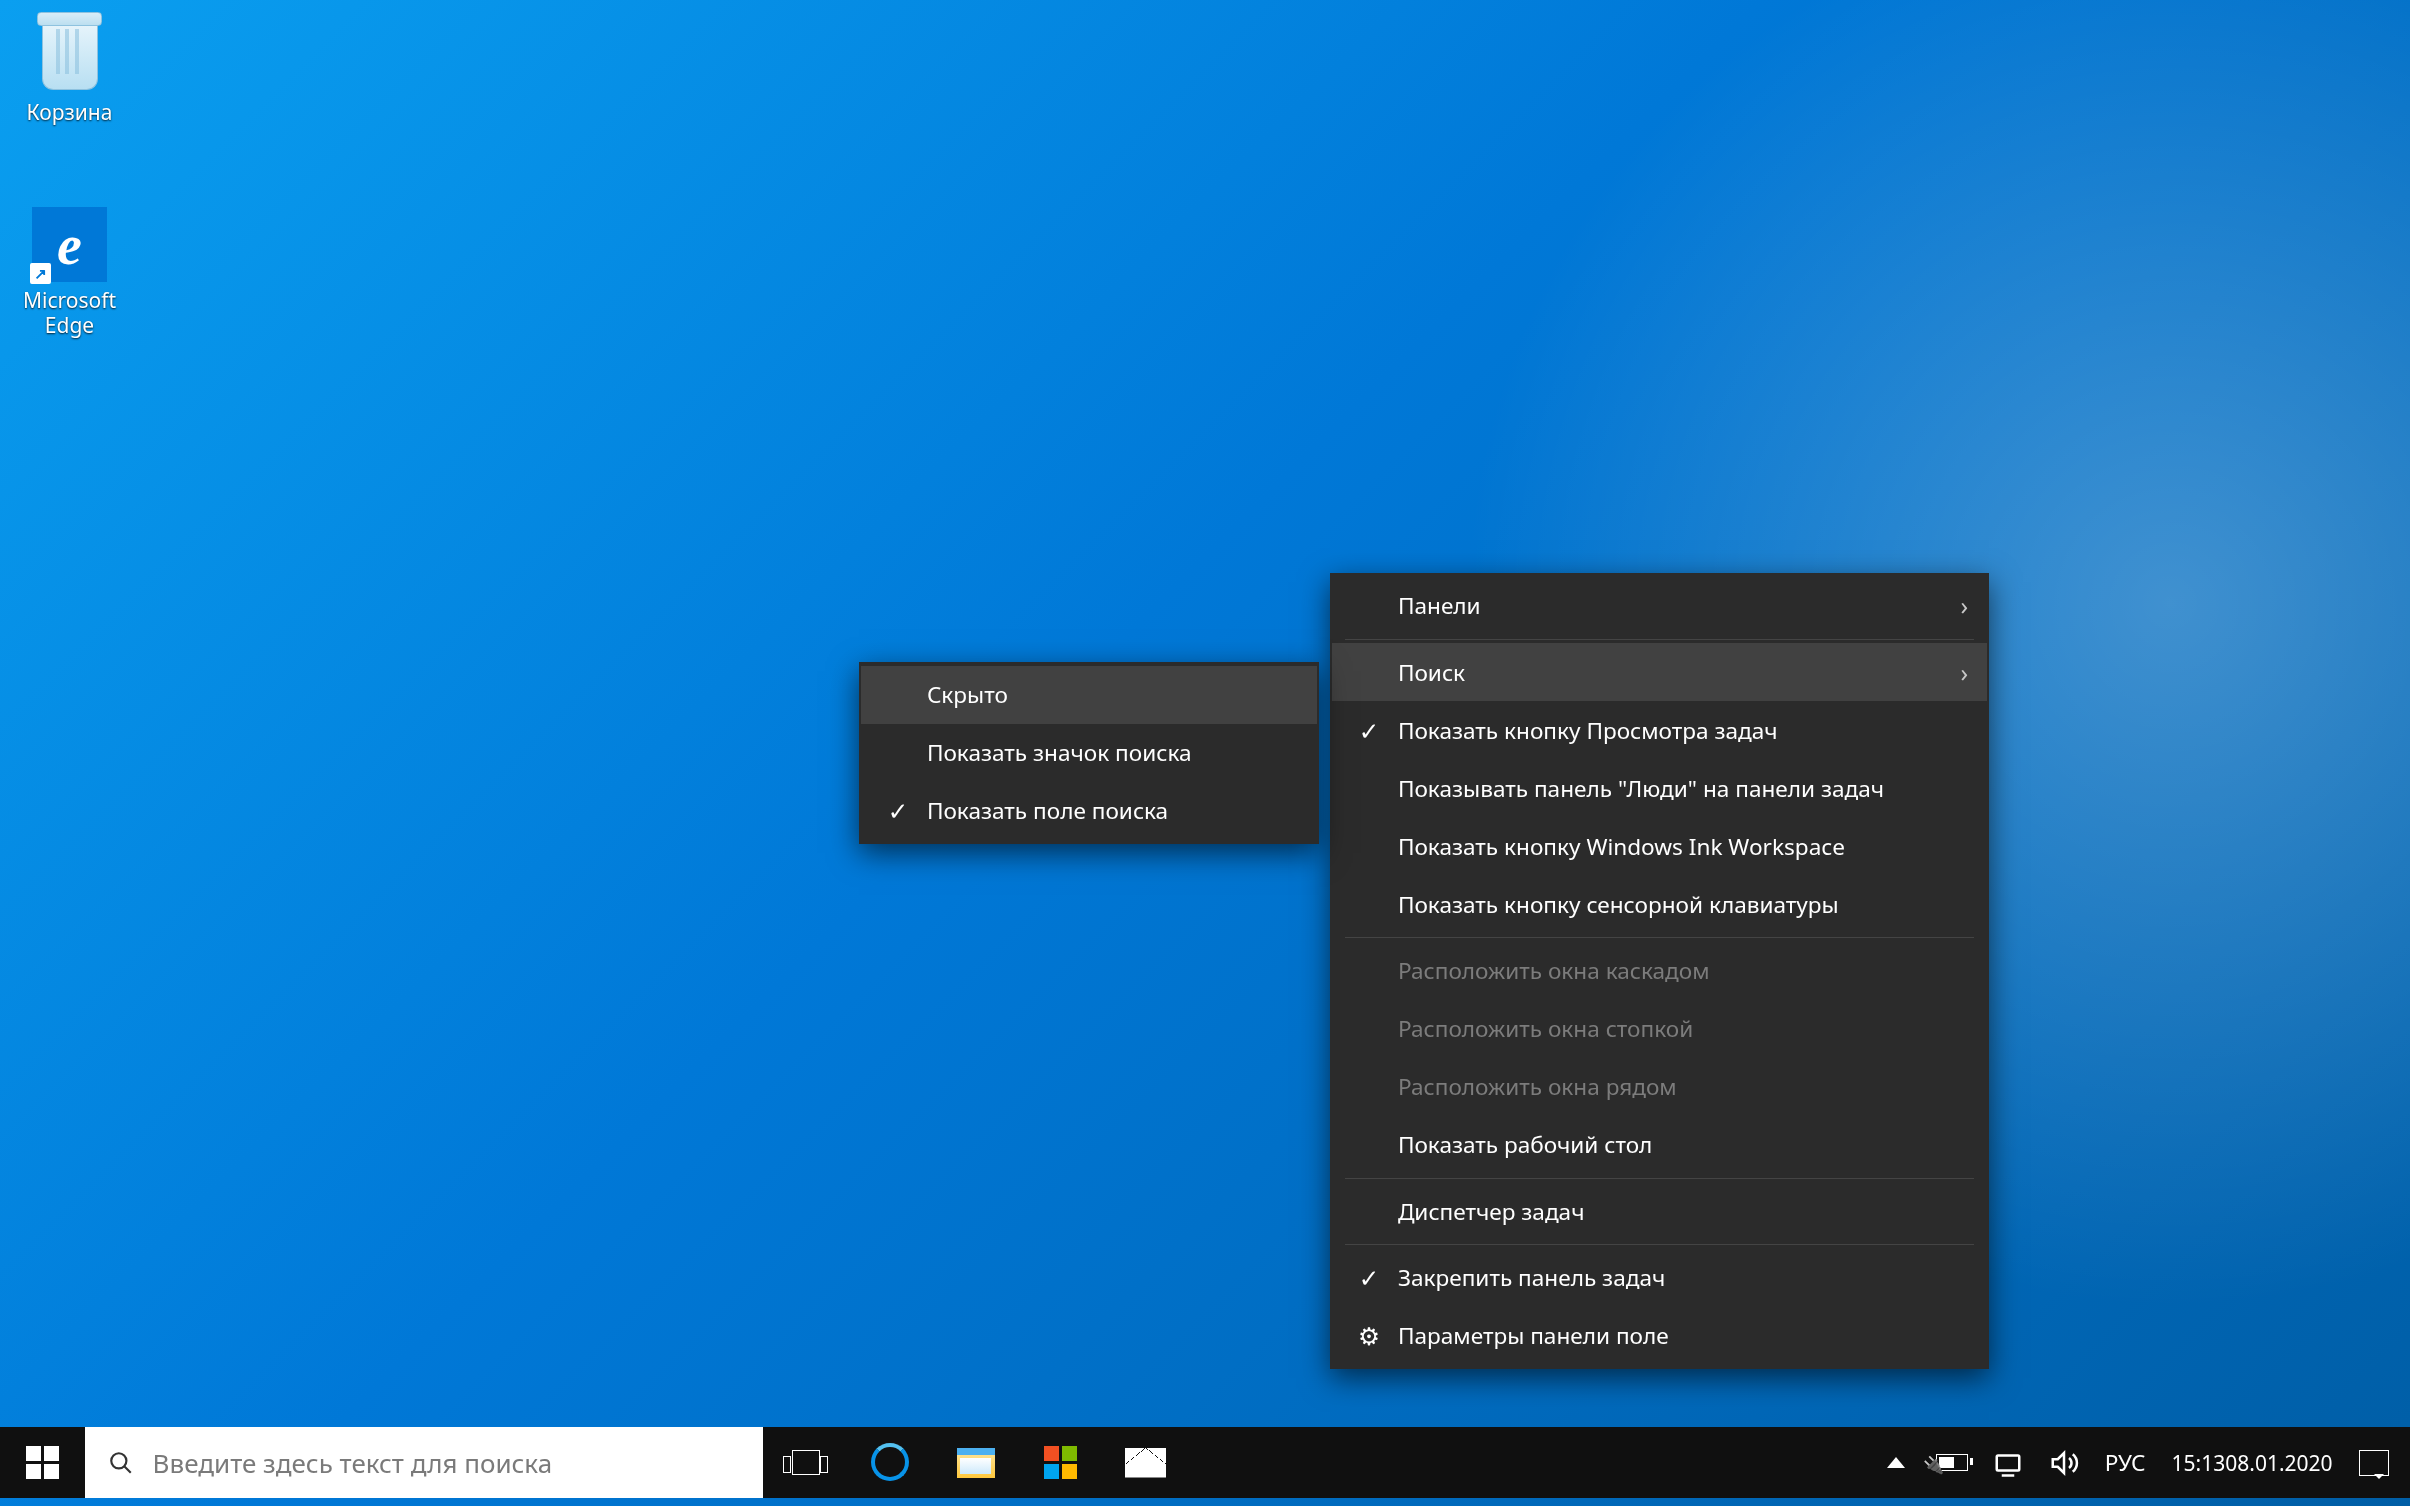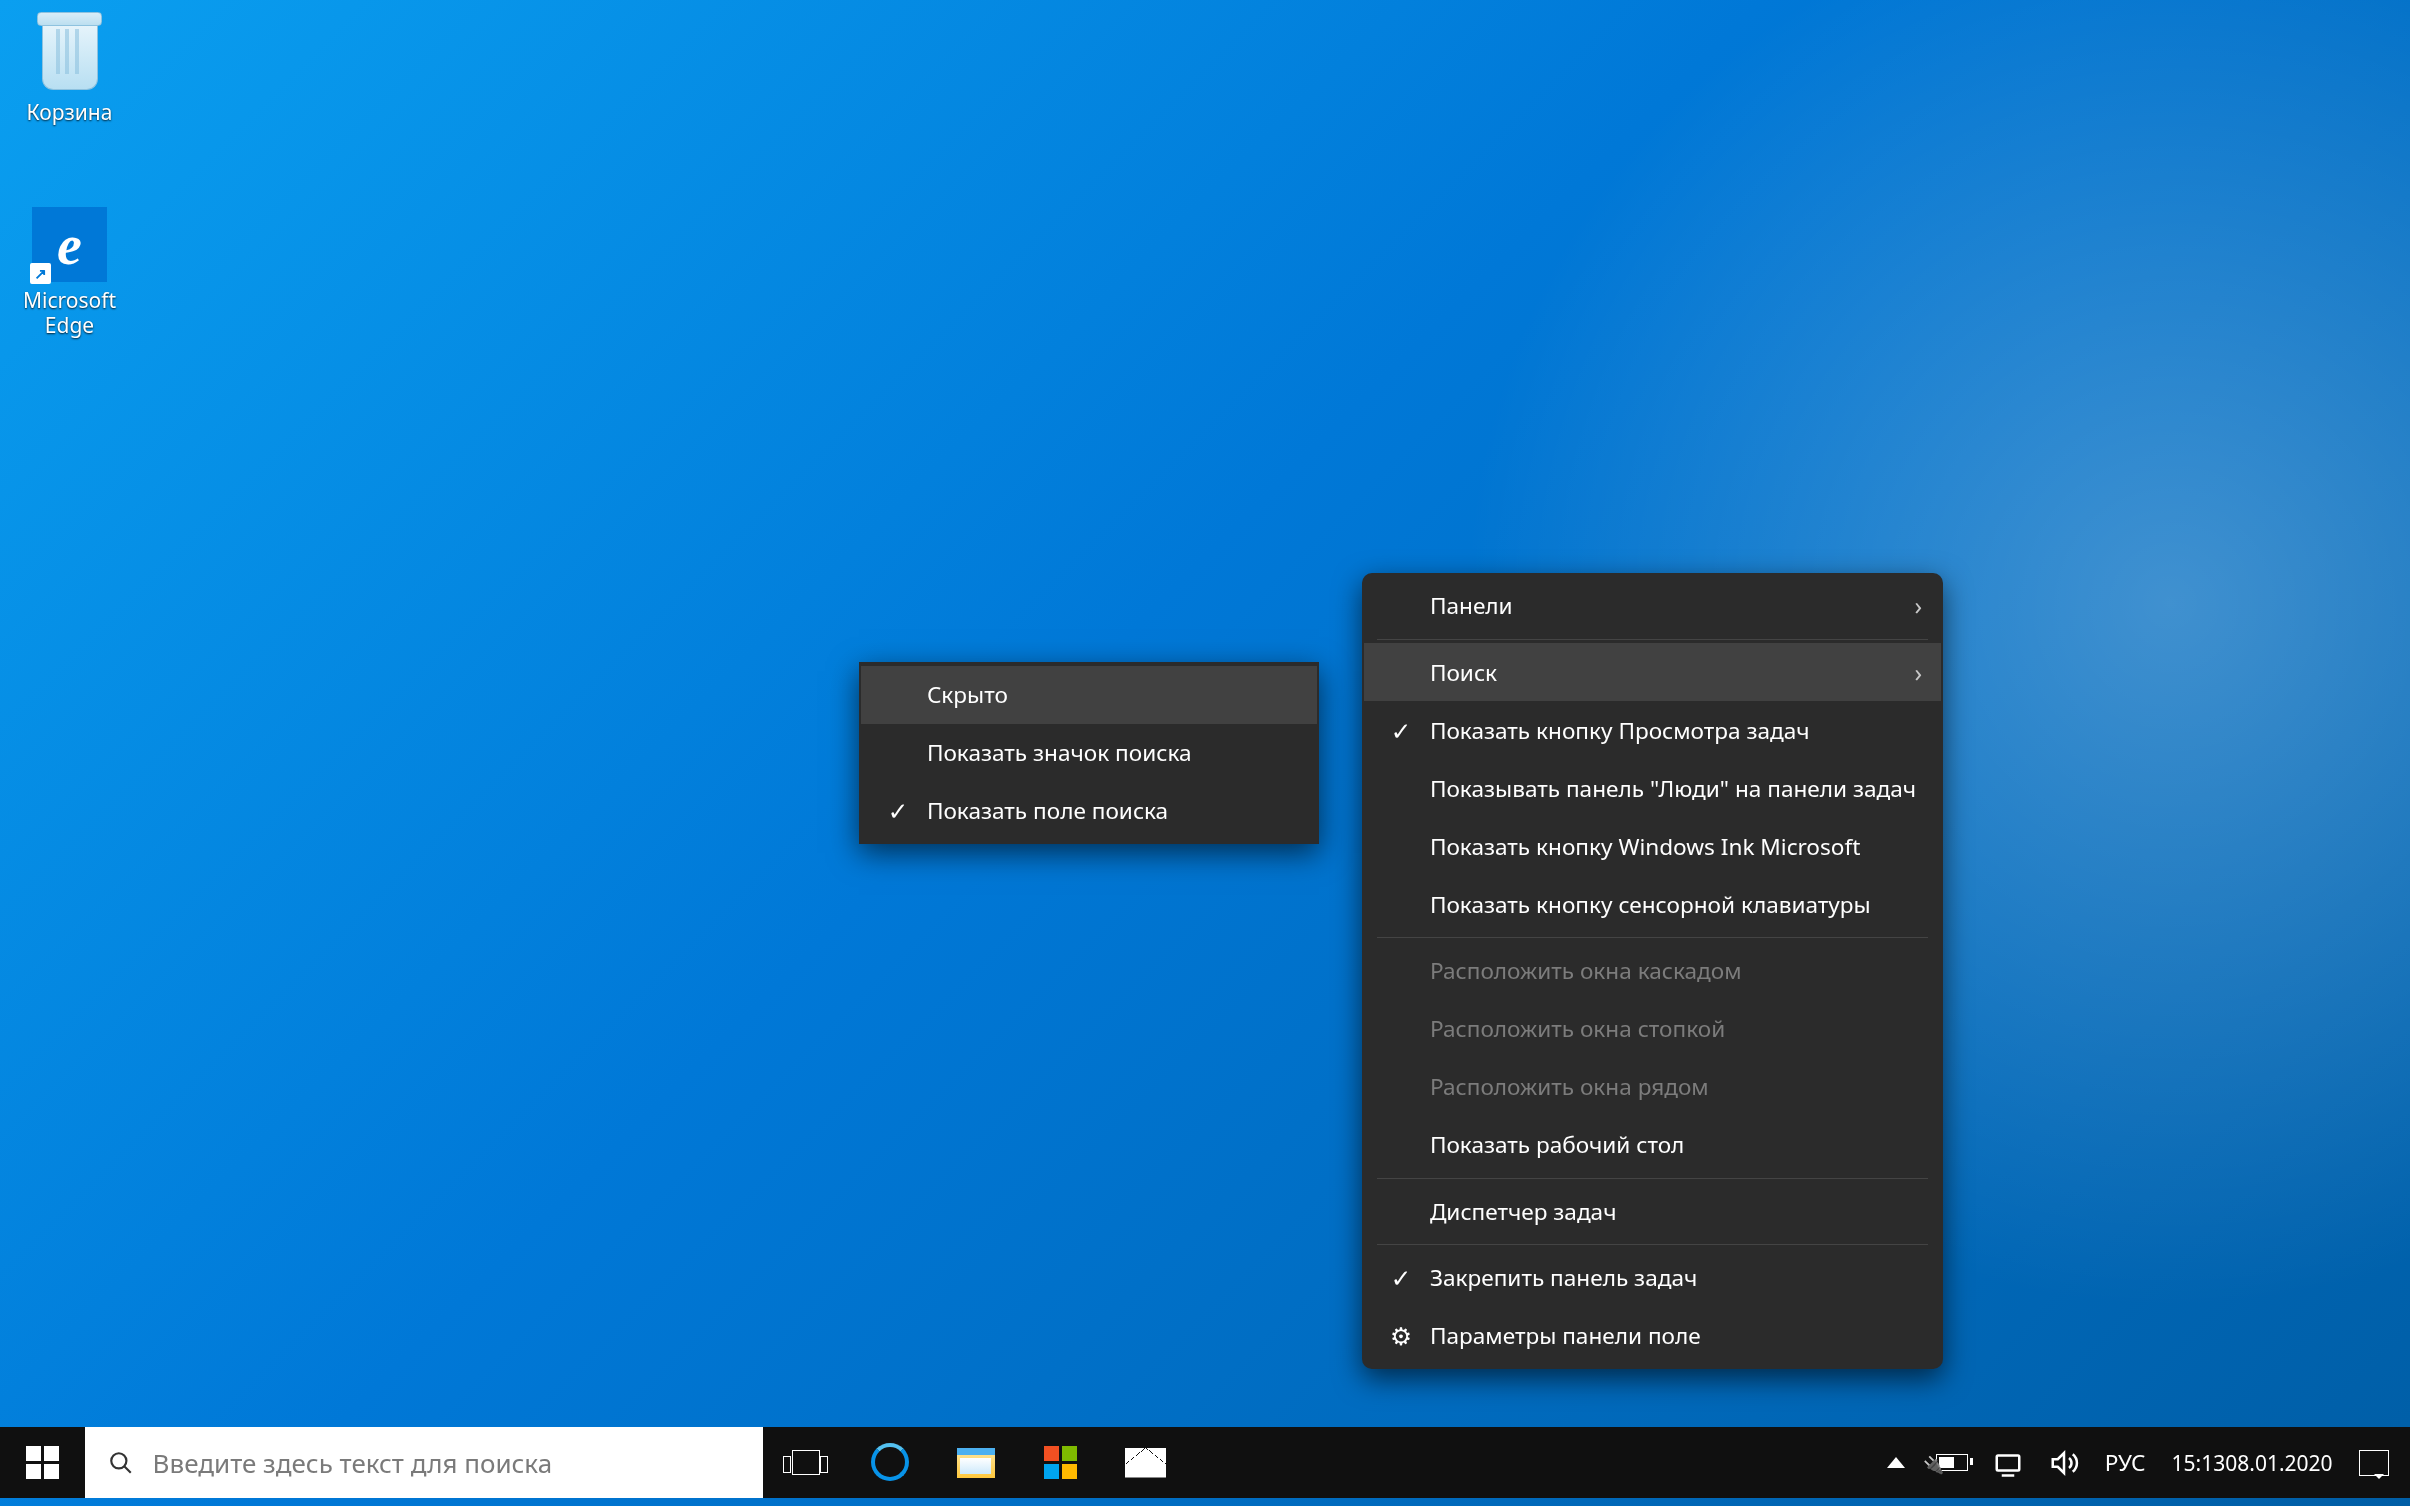--- a/index.html
+++ b/index.html
@@ -78,21 +78,21 @@
 
   
   .ctx { position:absolute; background:#2b2b2b; box-shadow:0 9.4px 28px rgba(0,0,0,.6); padding:3.8px 1.9px; font-size:22.6px; }
   .ctx-item { height:58px; display:flex; align-items:center; padding:0 28px 0 66px; position:relative; cursor:pointer; color:#fff; white-space:nowrap;}
   .ctx-item.hover, .ctx-item:hover { background:#414141; }
   .ctx-item.disabled { color:#7c7c7c; cursor:default; }
   .ctx-sep { height:0.9px; background:#444; margin:3.8px 13px; }
   .ctx .mark { position:absolute; left:21px; width:32px; text-align:center; font-size:24.5px; color:#fff;}
   .ctx .arrow { position:absolute; right:19px; font-size:24.5px; color:#c8c8c8; }
 
-  .ctx.main { left:1362px; top:573px; width:581px;border-radius:10px; }
+  .ctx.main { left:1330px; top:573px; width:659px; }
   .ctx.sub  { left:859px;  top:662px; width:460px; }
 </style>
 </head>
 <body>
 
 <div class="desktop-icon" style="top:19px;left:13px;">
   <div class="icon-box">
       <div class="bin"></div>
     </div>
   <div class="label">Корзина</div>
@@ -119,21 +119,21 @@
     <span class="arrow">›</span>
   </div>
   <div class="ctx-item">
     <span class="mark">✓</span>
     <span>Показать кнопку Просмотра задач</span>
   </div>
   <div class="ctx-item">
     <span>Показывать панель "Люди" на панели задач</span>
   </div>
   <div class="ctx-item">
-    <span>Показать кнопку Windows Ink Microsoft</span>
+    <span>Показать кнопку Windows Ink Workspace</span>
   </div>
   <div class="ctx-item">
     <span>Показать кнопку сенсорной клавиатуры</span>
   </div>
   <div class="ctx-sep"></div>
   <div class="ctx-item disabled">
     <span>Расположить окна каскадом</span>
   </div>
   <div class="ctx-item disabled">
     <span>Расположить окна стопкой</span>

